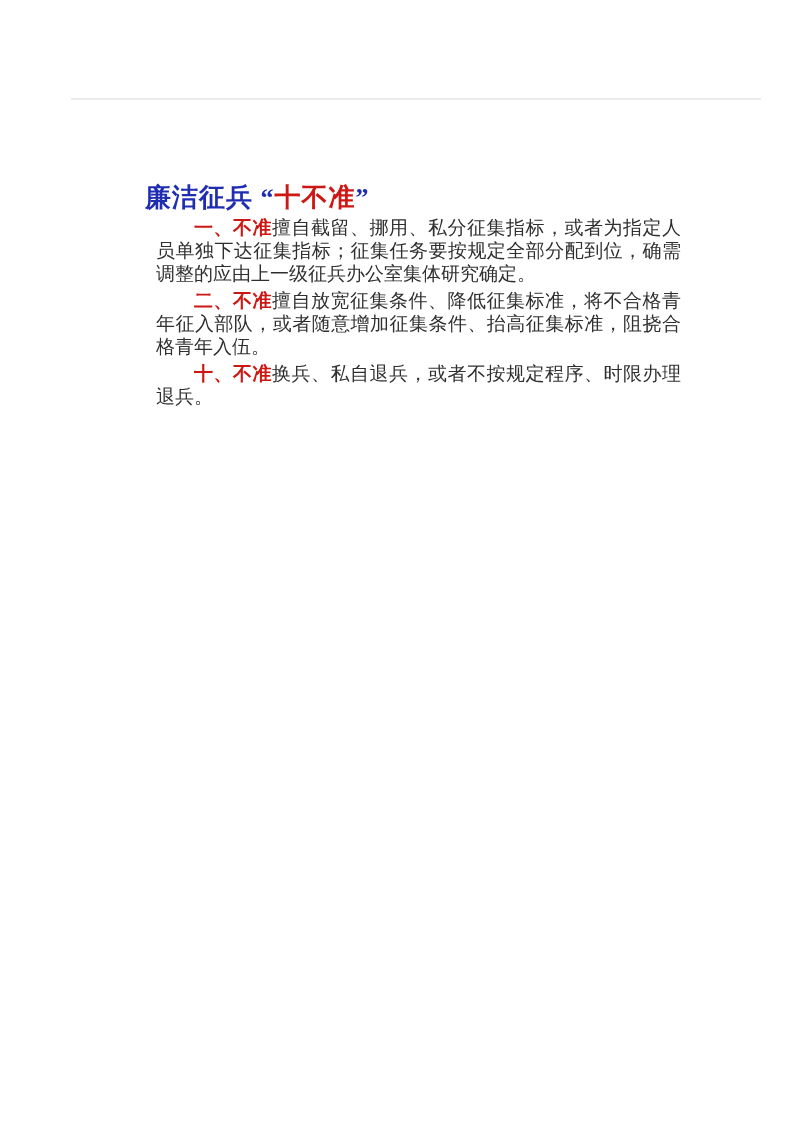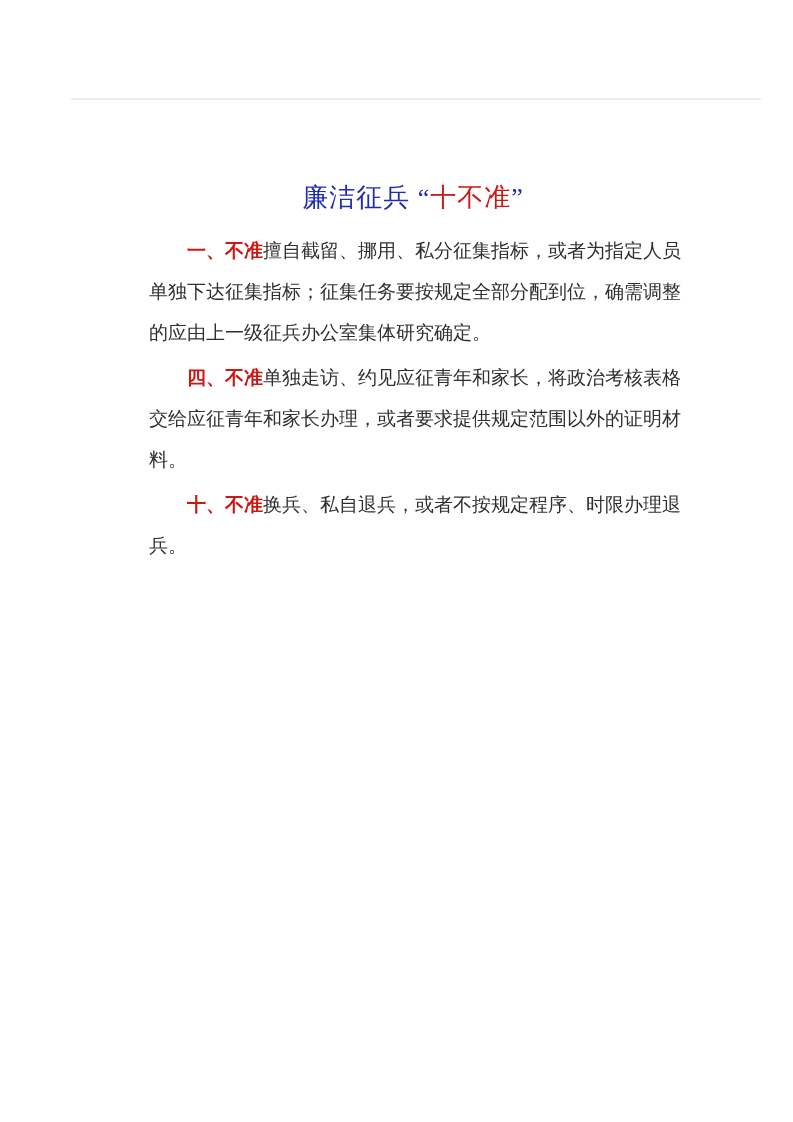--- a/index.html
+++ b/index.html
@@ -30,36 +30,36 @@
     height:2px;
     background:var(--divider);
   }
   .content{
     position:absolute;
     left:145px;
     top:183px;
     width:536px;
   }
   .title{
-    margin:0 0 17px 0;
-    text-align:center;
+    margin:0 0 3px 0;
+    text-align:left;
     font-size:26px;
     line-height:30px;
-    font-weight:normal;
+    font-weight:bold;
     color:var(--title-blue);
     letter-spacing:1px;
     white-space:nowrap;
   }
   .title .red{
     color:var(--accent-red);
   }
   .item{
-    margin:0 0 4px 4px;
+    margin:0 0 4px 11px;
     font-size:19px;
-    line-height:41px;
+    line-height:23px;
     color:var(--body-text);
     text-align:justify;
     text-indent:2em;
   }
   .item .lead{
     color:var(--accent-red);
     font-weight:bold;
   }
 </style>
 </head>
@@ -67,23 +67,23 @@
 
 <div class="page">
   <div class="divider"></div>
 
   <div class="content">
 
     <h1 class="title"><span>廉洁征兵 “</span><span class="red">十不准</span><span>”</span></h1>
 
     <p class="item"><span class="lead">一、不准</span><span>擅自截留、挪用、私分征集指标，或者为指定人员单独下达征集指标；征集任务要按规定全部分配到位，确需调整的应由上一级征兵办公室集体研究确定。</span></p>
 
+    <p class="item"><span class="lead">二、不准</span><span>擅自放宽征集条件、降低征集标准，将不合格青年征入部队，或者随意增加征集条件、抬高征集标准，阻挠合格青年入伍。</span></p>
 
 
-    <p class="item"><span class="lead">四、不准</span><span>单独走访、约见应征青年和家长，将政治考核表格交给应征青年和家长办理，或者要求提供规定范围以外的证明材料。</span></p>
 
 
 
 
 
 
     <p class="item"><span class="lead">十、不准</span><span>换兵、私自退兵，或者不按规定程序、时限办理退兵。</span></p>
 
   </div>
 </div>

